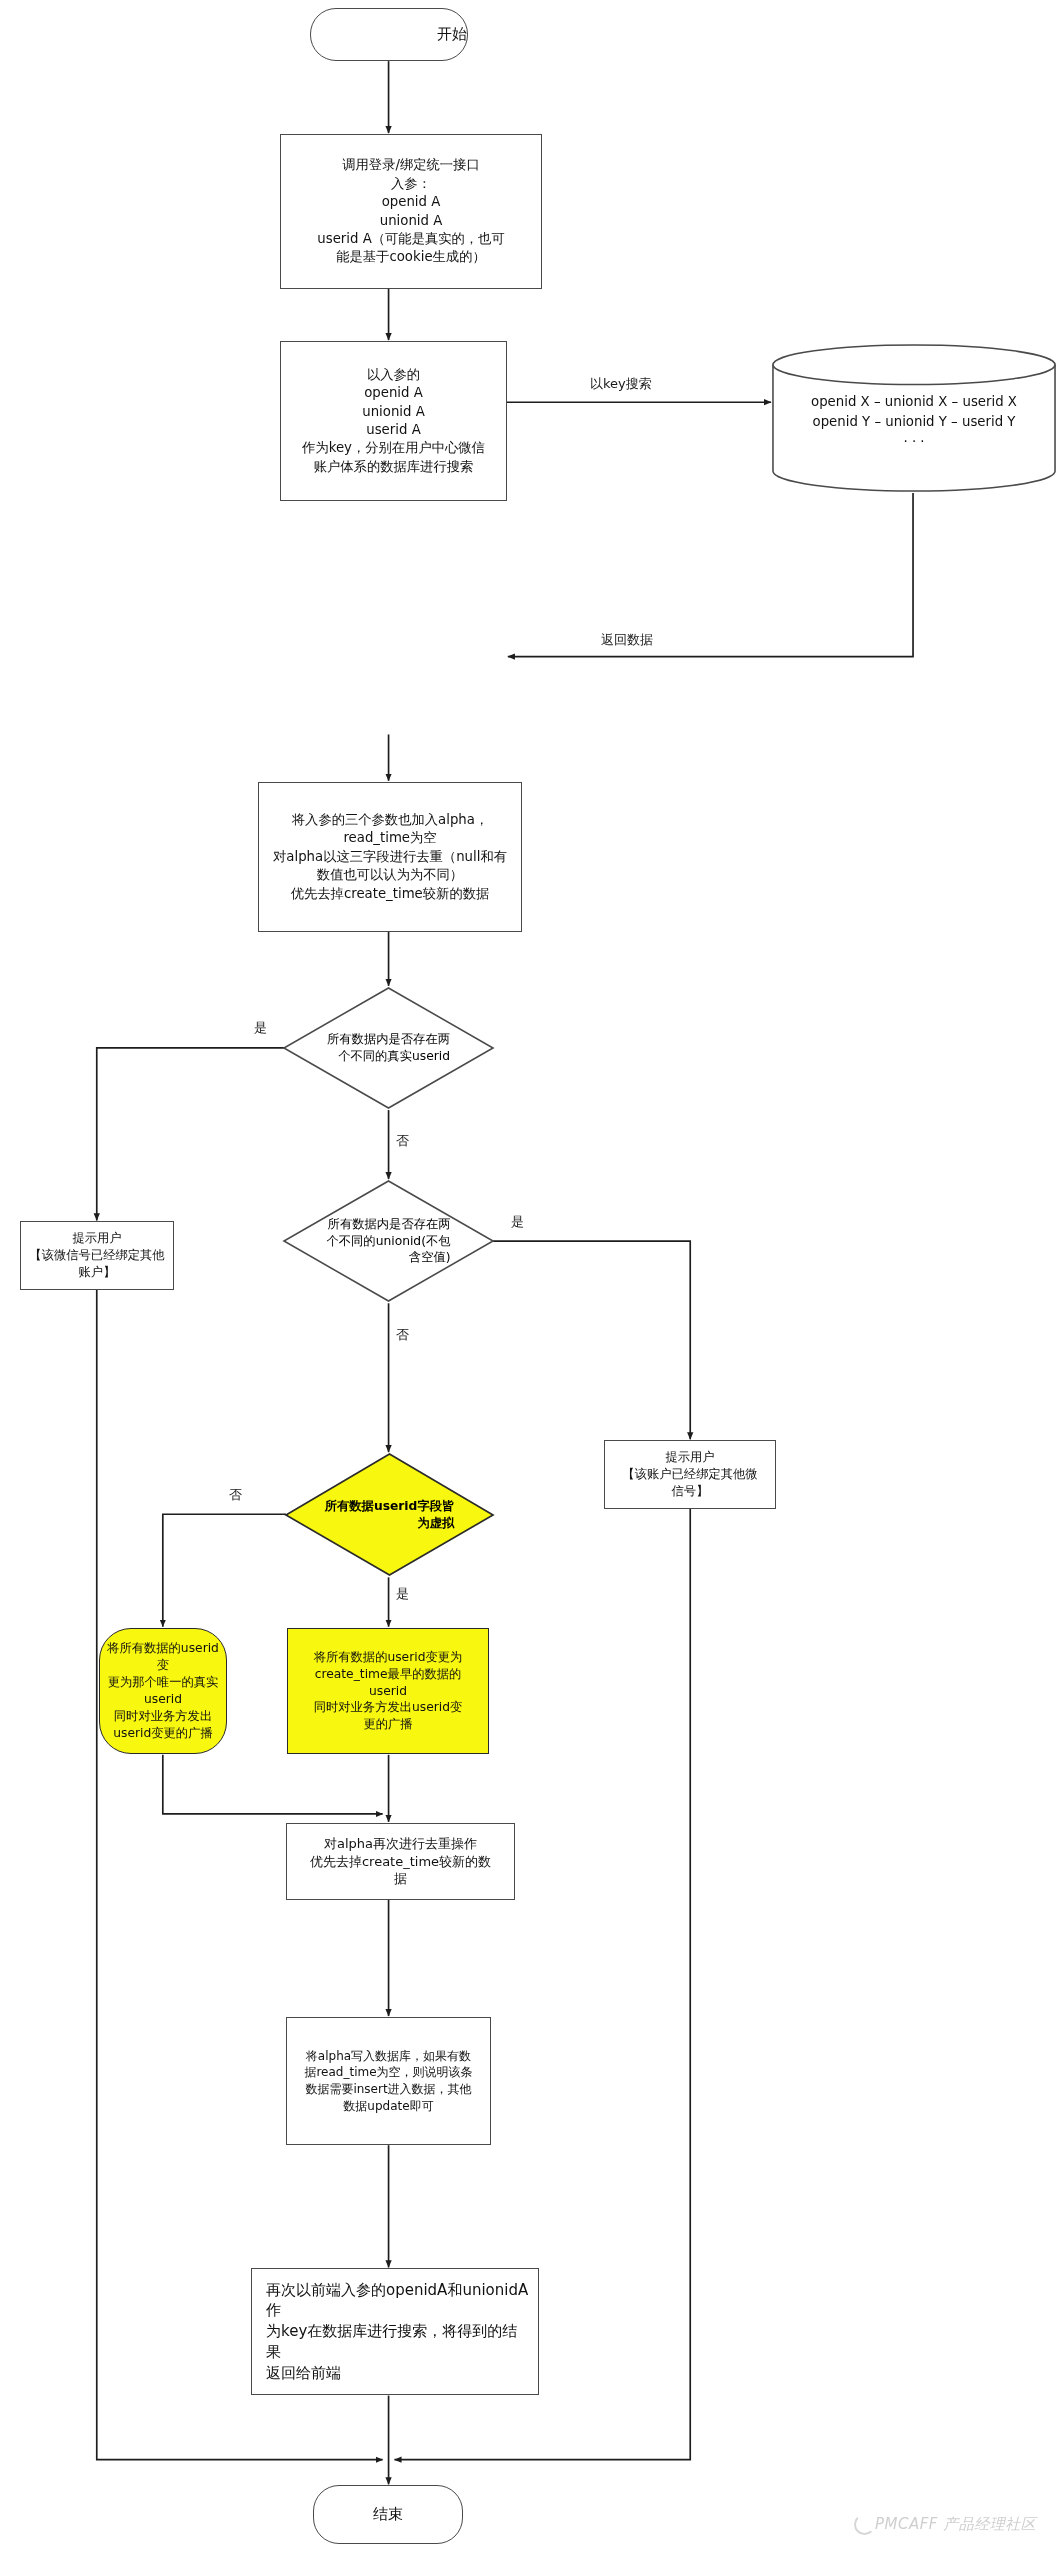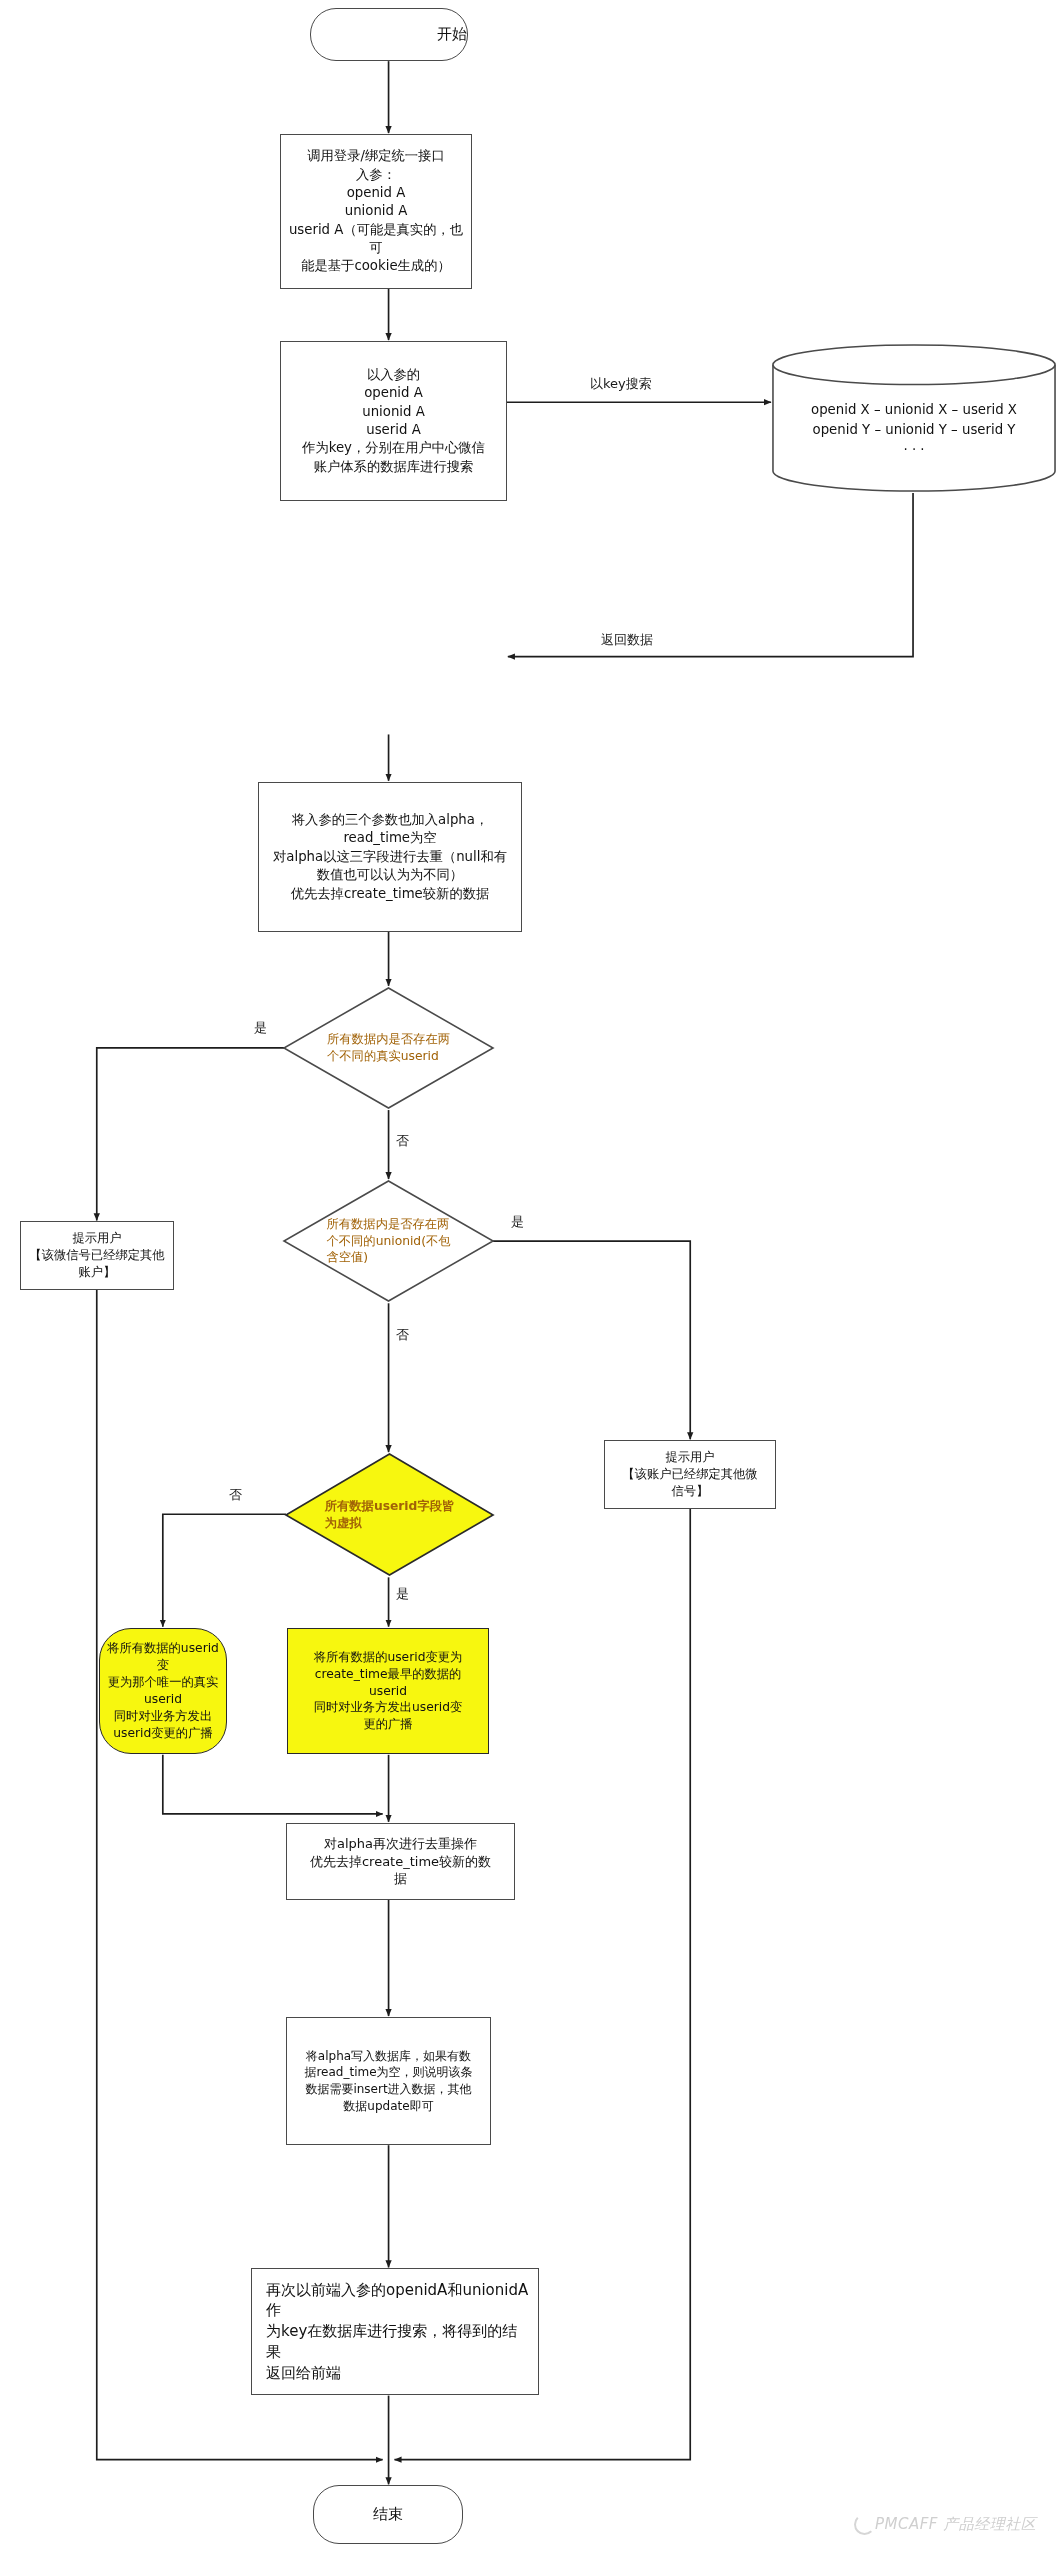--- a/index.html
+++ b/index.html
@@ -57,25 +57,25 @@
     align-items:center;
     justify-content:center;
   }
   .diamond .dshape{
     position:absolute;
     left:0;top:0;width:100%;height:100%;
   }
   .diamond .dlabel{
     position:relative;
     z-index:2;
-    text-align:left;
+    text-align:right;
     line-height:1.38;
     white-space:pre-line;
     padding:0 8px;
-    color:#a16207;
+    color:#000000;
   }
   
   .cylinder{
     position:absolute;
   }
   .cylinder svg{position:absolute;left:0;top:0;}
   .cylinder .cyl-text{
     position:absolute;
     left:0;right:0;
     text-align:center;
@@ -159,21 +159,21 @@
       <path d="M165,1780 L165,1840 L388,1840"></path>
 
       <path d="M700,1530 L700,2495 L400,2495"></path>
     </g>
   </svg>
 
   <div class="node terminator" style="left:310px;top:8px;width:158px;height:53px;font-size:15px;text-align:right;">
     <span class="node-text">开始</span>
   </div>
 
-  <div class="node rect" style="left:280px;top:134px;width:192px;height:155px;font-size:13.3px;">
+  <div class="node rect" style="left:280px;top:134px;width:262px;height:155px;font-size:13.3px;">
     <span class="node-text">调用登录/绑定统一接口
 入参：
 openid A
 unionid A
 userid A（可能是真实的，也可
 能是基于cookie生成的）</span>
   </div>
 
   <div class="node rect" style="left:280px;top:341px;width:227px;height:160px;font-size:13.3px;align-items:center;">
     <span class="node-text">以入参的
@@ -182,21 +182,21 @@
 userid A
 作为key，分别在用户中心微信
 账户体系的数据库进行搜索</span>
   </div>
 
   <div class="cylinder" style="left:771px;top:343px;width:286px;height:150px;">
     <svg width="286" height="150" viewBox="0 0 290 152" xmlns="http://www.w3.org/2000/svg">
       <path d="M2,22 L2,130 A143,20 0 0 0 288,130 L288,22" fill="#ffffff" stroke="#4a4a4a" stroke-width="1.6"></path>
       <ellipse cx="145" cy="22" rx="143" ry="20" fill="#ffffff" stroke="#4a4a4a" stroke-width="1.6"></ellipse>
     </svg>
-    <span class="cyl-text" style="top:49px;font-size:13.3px;margin-top:8px;">openid X – unionid X – userid X
+    <span class="cyl-text" style="top:49px;font-size:13.3px;">openid X – unionid X – userid X
 openid Y – unionid Y – userid Y
 · · ·</span>
   </div>
 
 
   <div class="node rect" style="left:258px;top:782px;width:264px;height:150px;font-size:13.3px;">
     <span class="node-text">将入参的三个参数也加入alpha，
 read_time为空
 对alpha以这三字段进行去重（null和有
 数值也可以认为为不同）

